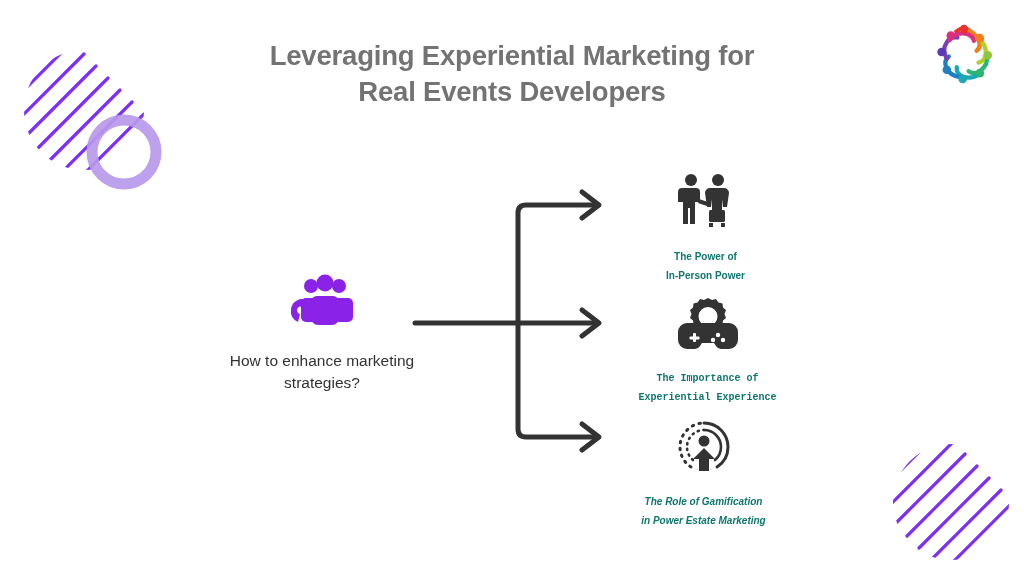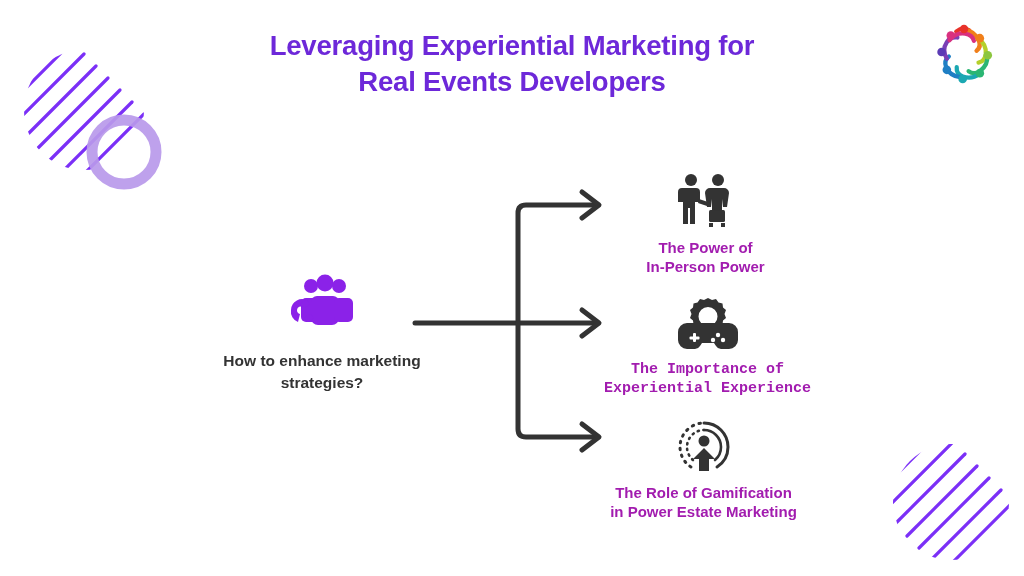--- a/index.html
+++ b/index.html
@@ -47,27 +47,27 @@
     left: 931px;
     top: 21px;
     width: 66px;
     height: 66px;
   }
 
   
   .title {
     position: absolute;
     left: 162px;
-    top: 28px;
+    top: 38px;
     width: 700px;
     text-align: center;
     font-size: 27.5px;
     font-weight: bold;
     line-height: 36px;
-    color: #6d28d9;
+    color: #737373;
     letter-spacing: -0.2px;
   }
   .title .line {
     display: block;
   }
 
   
   .connectors {
     position: absolute;
     left: 400px;
@@ -85,49 +85,49 @@
   }
   .node-root .icon-wrap {
     height: 62px;
     display: flex;
     align-items: center;
     justify-content: center;
   }
   .node-root .label {
     margin-top: 16px;
     font-size: 15.5px;
-    font-weight: bold;
+    font-weight: normal;
     line-height: 22px;
     color: #333333;
   }
 
   .branch {
     position: absolute;
     text-align: center;
   }
   .branch .icon-wrap {
     height: 58px;
     display: flex;
     align-items: flex-end;
     justify-content: center;
   }
   .branch .label {
-    margin-top: 8px;
-    font-size: 15px;
+    margin-top: 17px;
+    font-size: 10px;
     font-weight: bold;
     line-height: 19px;
-    color: #a21caf;
+    color: #0f766e;
   }
   .branch .label .line {
     display: block;
   }
 
   .branch-1 { left: 613px; top: 172px; width: 185px; }
   .branch-2 { left: 600px; top: 294px; width: 215px; font-family: Liberation Mono, monospace; }
-  .branch-3 { left: 597px; top: 417px; width: 213px; }
+  .branch-3 { left: 597px; top: 417px; width: 213px; font-style: italic; }
 </style>
 </head>
 <body>
 
 <div class="slide">
 
   <div class="deco deco-tl">
     <svg width="160" height="160" viewBox="0 0 160 160" aria-hidden="true">
       <defs>
         <clipPath id="clipHatchTL">

